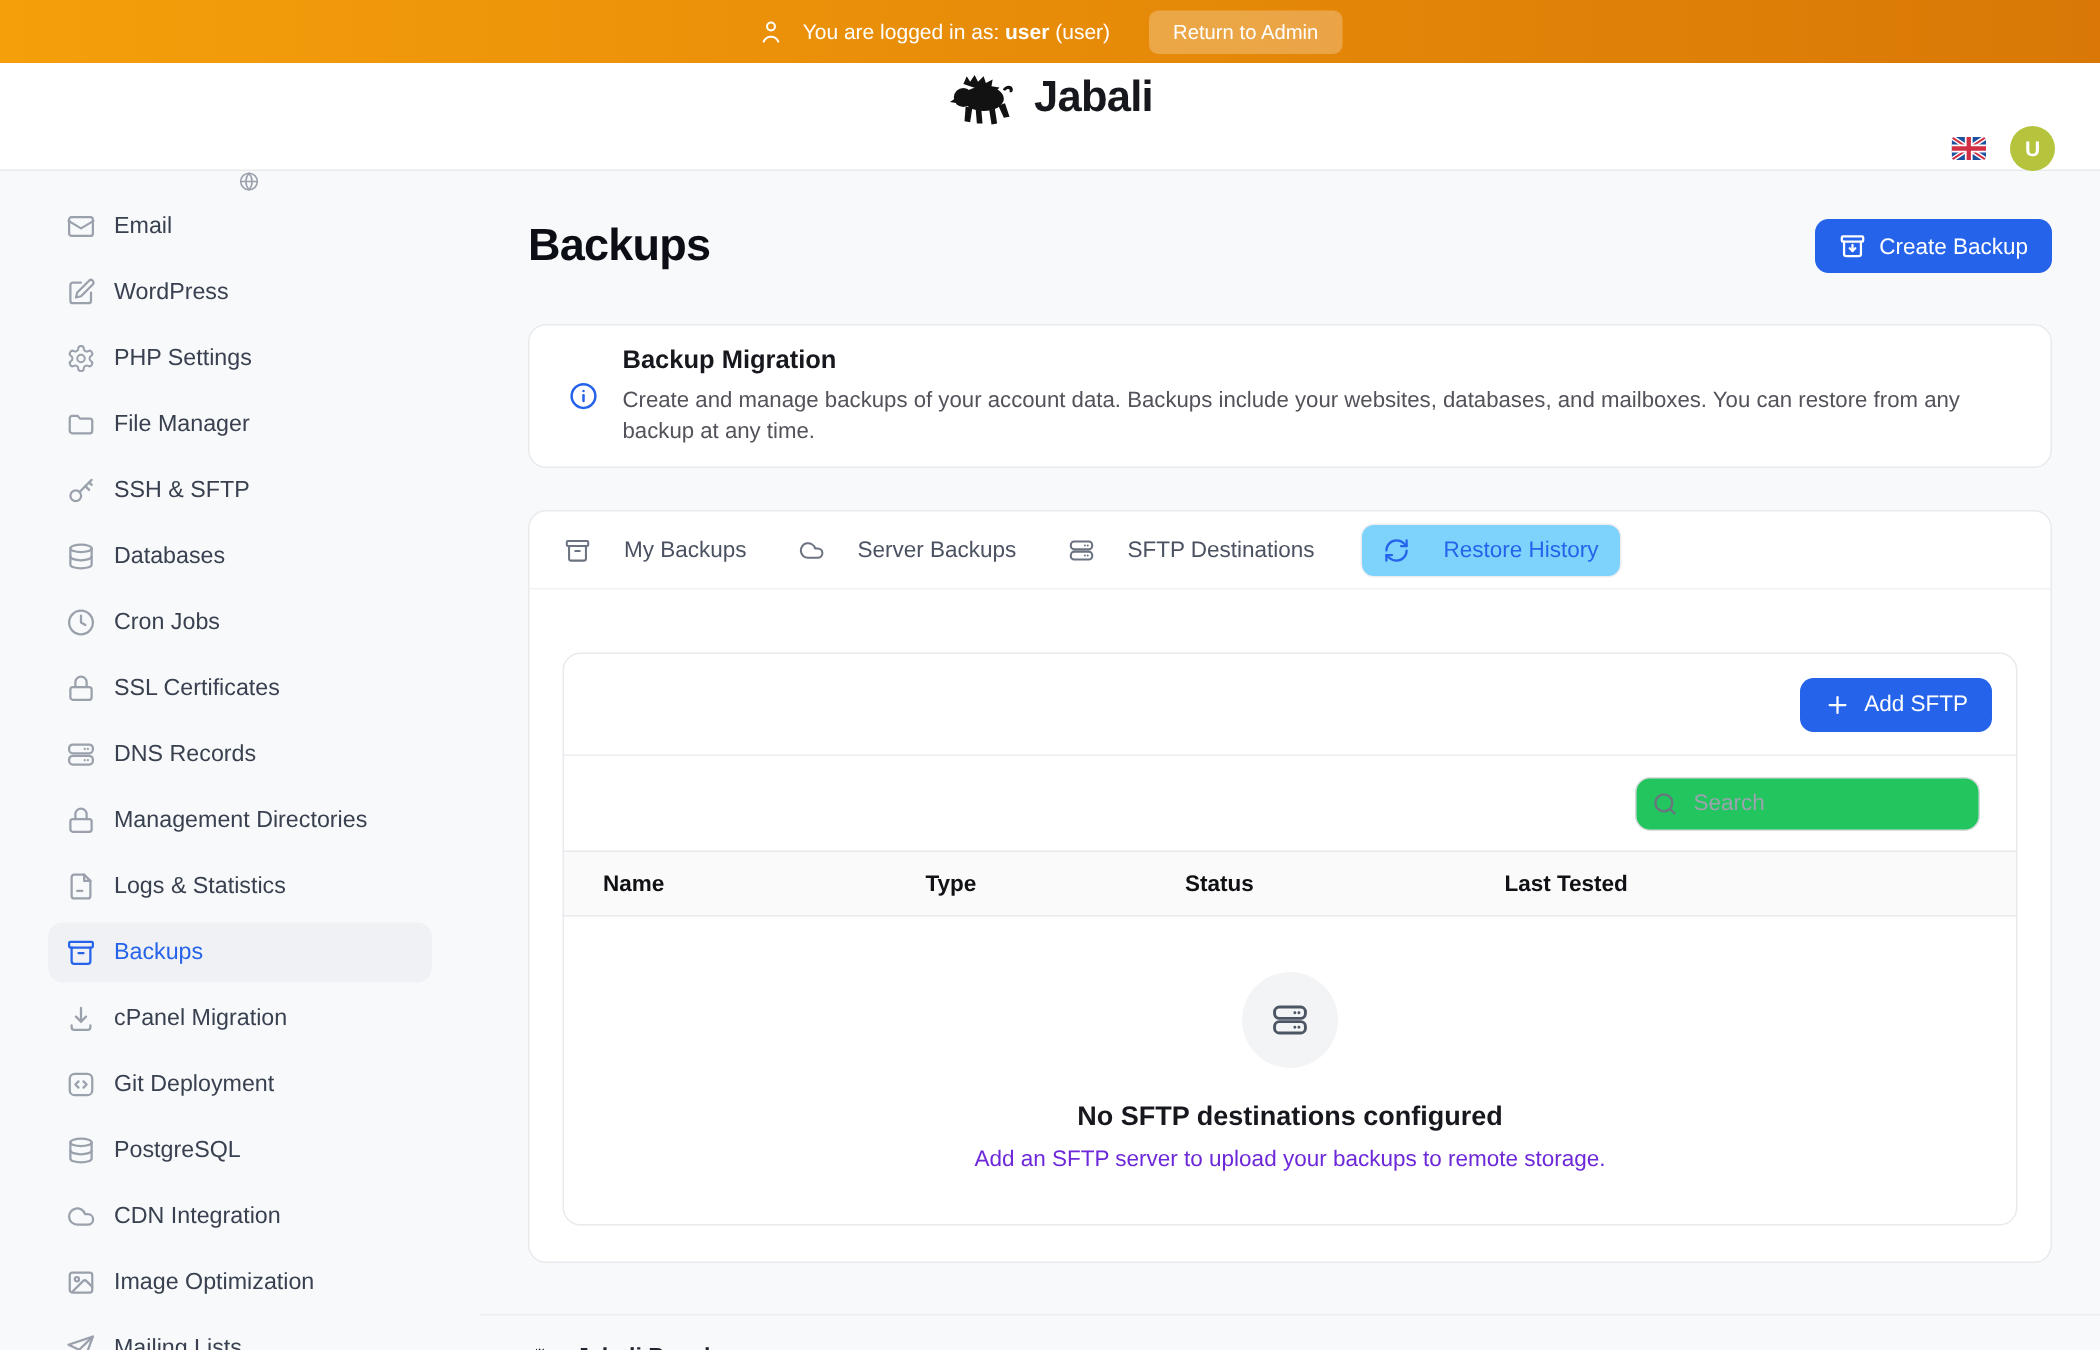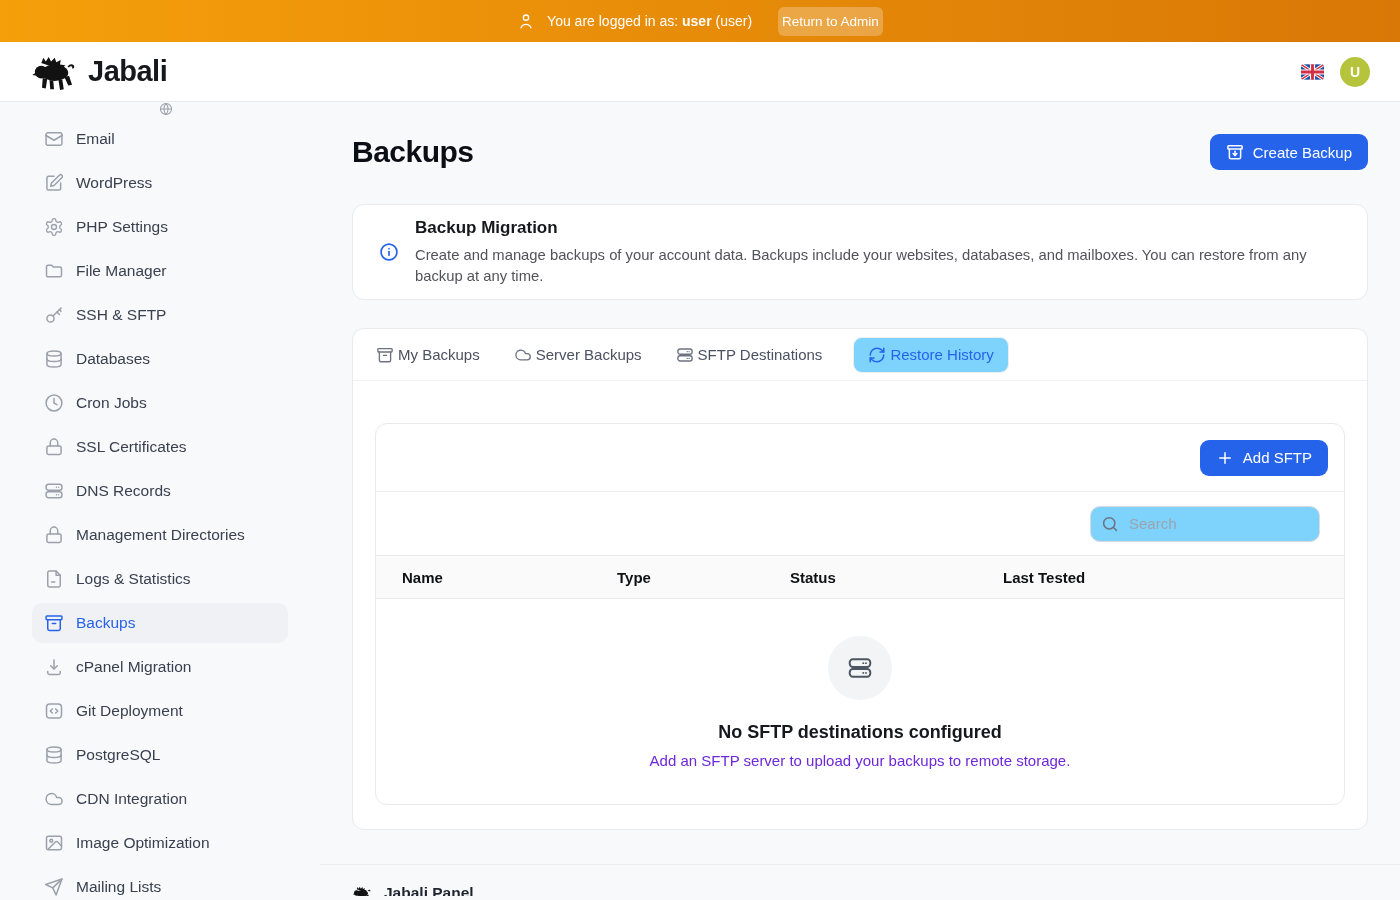--- a/index.html
+++ b/index.html
@@ -5,26 +5,26 @@
   * { margin:0; padding:0; box-sizing:border-box; }
   html,body { width:1400px; height:900px; overflow:hidden; }
   body { font-family:"Liberation Sans","DejaVu Sans",sans-serif; background:#F8F9FA; color:#16181D; }
   .icon svg { display:block; width:100%; height:100%; }
 
   
   .topbar { height:42px; background:linear-gradient(90deg,#F59F0B,#D97806);
     display:flex; align-items:center; justify-content:center; color:#fff; font-size:14px; }
   .topbar .icon { width:18px; height:18px; margin-right:12px; }
   .topbar b { font-weight:bold; }
-  .return-btn { margin-left:26px; padding:7px 4px; background:rgba(255,255,255,.25);
+  .return-btn { margin-left:26px; padding:7px 16px; background:rgba(255,255,255,.25);
     border:none; border-radius:6px; color:#fff; font-size:13.5px; cursor:pointer; font-family:inherit;text-align:center; }
 
   
-  .header { height:60px; background:#fff; border-bottom:1px solid #E9EAEC;
-    display:flex; align-items:center; padding:16px 30px; }
+  .header { height:72px; background:#fff; border-bottom:1px solid #E9EAEC;
+    display:flex; align-items:center; padding:4px 30px;flex-direction:column; }
   .brand { display:flex; align-items:center; gap:10px; cursor:pointer; }
   .brand .logo { width:48px; height:38px; }
   .brand-name { font-size:29px; font-weight:800; letter-spacing:-0.5px; color:#16181D; }
   .header-right { margin-left:auto; display:flex; align-items:center; gap:16px; }
   .flag { width:23px; height:16px; border-radius:3px; overflow:hidden; cursor:pointer; }
   .avatar { width:30px; height:30px; border-radius:50%; background:#B5C43C; color:#fff;
     font-size:14px; font-weight:bold; display:flex; align-items:center; justify-content:center; cursor:pointer; }
 
   
   .shell { display:flex; height:794px; }
@@ -50,34 +50,34 @@
 
   .info-card { margin-top:34px; height:96px; background:#fff; border:1px solid #E8EAED;
     border-radius:12px; display:flex; align-items:center; gap:16px; padding:0 28px 0 26px; }
   .info-card .icon { width:20px; height:20px; color:#2563EB; flex-shrink:0; }
   .info-title { font-size:17px; font-weight:bold; color:#16181D; margin-bottom:7px; }
   .info-body { font-size:14.8px; color:#52525B; line-height:20.5px; max-width:940px; }
 
   .outer-card { margin-top:28px; height:502px; background:#fff; border:1px solid #E8EAED; border-radius:12px; }
   .tabs-row { height:52px; display:flex; align-items:center; gap:28px; padding:0 20px;
     border-bottom:1px solid #F1F2F4; }
-  .tab { display:flex; align-items:center; gap:4px; font-size:15px; color:#4A5160;
+  .tab { display:flex; align-items:center; gap:22px; font-size:15px; color:#4A5160;
     padding:8px 2px; border-radius:9px; cursor:pointer; border:1px solid transparent; }
   .tab .icon { width:18px; height:18px; color:#6B7280; }
   .tab.active { background:#7dd3fc; border-color:#EEEEF1; color:#2563EB; padding:8px 14px; }
   .tab.active .icon { color:#2563EB; }
 
   .inner-card { margin:42px 22px 0 22px; height:382px; border:1px solid #E8EAED; border-radius:12px; overflow:hidden; }
   .add-row { height:68px; display:flex; align-items:center; justify-content:flex-end;
     padding:0 16px; border-bottom:1px solid #EDEEF1; }
   .search-row { height:63px; display:flex; align-items:center; justify-content:flex-end; padding:0 24px; }
   .search-box { position:relative; width:230px; }
   .search-box .icon { position:absolute; left:11px; top:9px; width:18px; height:18px; color:#6B7280; }
   .search-input { width:230px; height:36px; border:1px solid #D8DBDF; border-radius:10px;
-    padding:0 10px 0 38px; font-size:15px; font-family:inherit; color:#16181D; background:#7dd3fc; }
+    padding:0 10px 0 38px; font-size:15px; font-family:inherit; color:#16181D; background:#22c55e; }
   .search-input::placeholder { color:#9CA3AF; }
 
   .table-head { height:44px; background:#FAFAFB; border-top:1px solid #E8EAED; border-bottom:1px solid #E8EAED;
     display:grid; grid-template-columns:215px 173px 213px auto; align-items:center; padding-left:26px; }
   .th { font-size:15px; font-weight:bold; color:#101114; }
 
   .empty { height:206px; display:flex; flex-direction:column; align-items:center; padding-top:37px; }
   .empty-circle { width:64px; height:64px; border-radius:50%; background:#F3F4F6;
     display:flex; align-items:center; justify-content:center; }
   .empty-circle .icon { width:26px; height:26px; color:#4B5563; }

